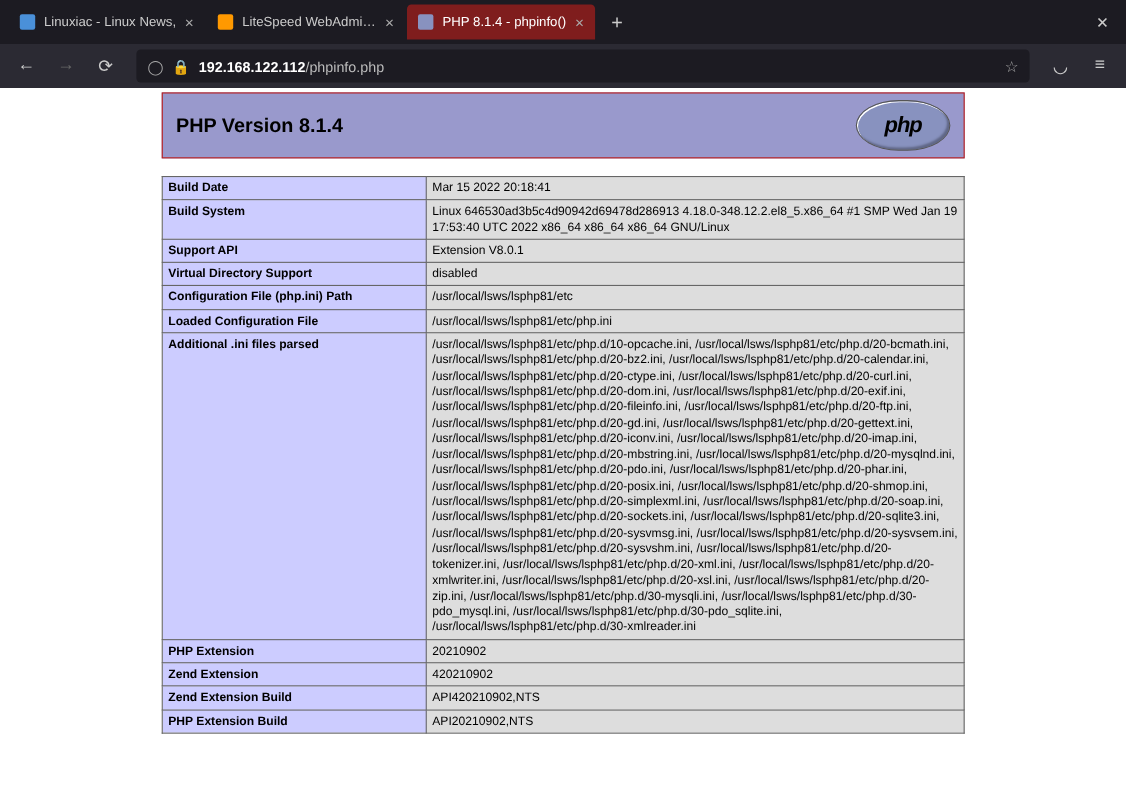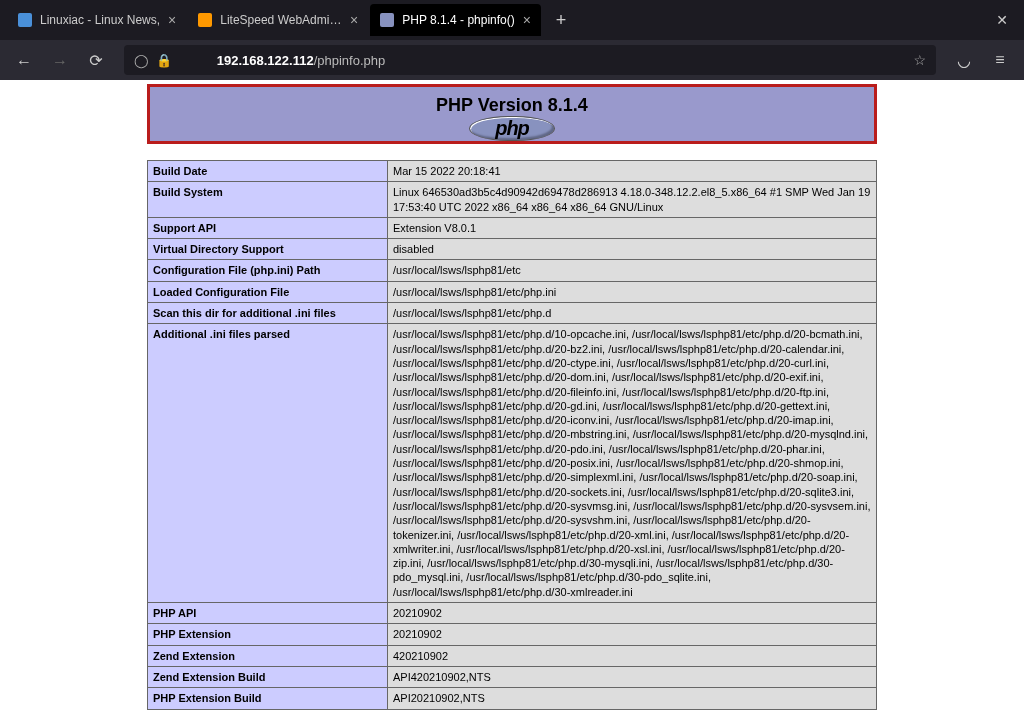--- a/index.html
+++ b/index.html
@@ -32,21 +32,21 @@
       gap: 8px;
       font-size: 12px;
       color: #ccc;
       border-radius: 4px 4px 0 0;
       max-width: 180px;
       overflow: hidden;
       white-space: nowrap;
       margin-right: 2px;
     }
     .tab.active {
-      background: #000000;
+      background: #7f1d1d;
       color: #fff;
     }
     .tab-favicon {
       width: 14px;
       height: 14px;
       flex-shrink: 0;
     }
     .tab-label {
       overflow: hidden;
       text-overflow: ellipsis;
@@ -107,46 +107,45 @@
       gap: 8px;
     }
     .shield-icon, .lock-icon {
       color: #aaa;
       font-size: 13px;
     }
     .url-text {
       color: #bbb;
       font-size: 13px;
     }
-    .url-text .host { color: #fff; font-weight: bold; margin-left: 36px; }
+    .url-text .host { color: #fff; font-weight: bold; }
     .star-icon {
       color: #aaa;
       font-size: 14px;
       margin-left: auto;
     }
     .content-area {
       flex: 1;
       background: #fff;
       overflow-y: auto;
       padding: 4px 2px;
     }
     .content-inner {
       max-width: 870px;
       margin: 0 auto;
       padding: 0 70px;
     }
     .phpinfo-header {
       background: #99c;
-      border: 3px solid #b91c1c;
+      border: 1px solid #b91c1c;
       padding: 8px 12px;
       height: 60px;
       display: flex;
       align-items: center;
       justify-content: space-between;
-      flex-direction: column;
     }
     .php-version-title {
       font-size: 18px;
       font-weight: bold;
       color: #000;
     }
     .php-logo {
       width: 86px;
       height: 46px;
       background: #8892bf;
@@ -258,30 +257,22 @@
             </tr>
             <tr>
               <td class="e">Configuration File (php.ini) Path</td>
               <td class="v">/usr/local/lsws/lsphp81/etc</td>
             </tr>
             <tr>
               <td class="e">Loaded Configuration File</td>
               <td class="v">/usr/local/lsws/lsphp81/etc/php.ini</td>
             </tr>
             <tr>
-              <td class="e">Scan this dir for additional .ini files</td>
-              <td class="v">/usr/local/lsws/lsphp81/etc/php.d</td>
-            </tr>
-            <tr>
               <td class="e">Additional .ini files parsed</td>
               <td class="v">/usr/local/lsws/lsphp81/etc/php.d/10-opcache.ini, /usr/local/lsws/lsphp81/etc/php.d/20-bcmath.ini, /usr/local/lsws/lsphp81/etc/php.d/20-bz2.ini, /usr/local/lsws/lsphp81/etc/php.d/20-calendar.ini, /usr/local/lsws/lsphp81/etc/php.d/20-ctype.ini, /usr/local/lsws/lsphp81/etc/php.d/20-curl.ini, /usr/local/lsws/lsphp81/etc/php.d/20-dom.ini, /usr/local/lsws/lsphp81/etc/php.d/20-exif.ini, /usr/local/lsws/lsphp81/etc/php.d/20-fileinfo.ini, /usr/local/lsws/lsphp81/etc/php.d/20-ftp.ini, /usr/local/lsws/lsphp81/etc/php.d/20-gd.ini, /usr/local/lsws/lsphp81/etc/php.d/20-gettext.ini, /usr/local/lsws/lsphp81/etc/php.d/20-iconv.ini, /usr/local/lsws/lsphp81/etc/php.d/20-imap.ini, /usr/local/lsws/lsphp81/etc/php.d/20-mbstring.ini, /usr/local/lsws/lsphp81/etc/php.d/20-mysqlnd.ini, /usr/local/lsws/lsphp81/etc/php.d/20-pdo.ini, /usr/local/lsws/lsphp81/etc/php.d/20-phar.ini, /usr/local/lsws/lsphp81/etc/php.d/20-posix.ini, /usr/local/lsws/lsphp81/etc/php.d/20-shmop.ini, /usr/local/lsws/lsphp81/etc/php.d/20-simplexml.ini, /usr/local/lsws/lsphp81/etc/php.d/20-soap.ini, /usr/local/lsws/lsphp81/etc/php.d/20-sockets.ini, /usr/local/lsws/lsphp81/etc/php.d/20-sqlite3.ini, /usr/local/lsws/lsphp81/etc/php.d/20-sysvmsg.ini, /usr/local/lsws/lsphp81/etc/php.d/20-sysvsem.ini, /usr/local/lsws/lsphp81/etc/php.d/20-sysvshm.ini, /usr/local/lsws/lsphp81/etc/php.d/20-tokenizer.ini, /usr/local/lsws/lsphp81/etc/php.d/20-xml.ini, /usr/local/lsws/lsphp81/etc/php.d/20-xmlwriter.ini, /usr/local/lsws/lsphp81/etc/php.d/20-xsl.ini, /usr/local/lsws/lsphp81/etc/php.d/20-zip.ini, /usr/local/lsws/lsphp81/etc/php.d/30-mysqli.ini, /usr/local/lsws/lsphp81/etc/php.d/30-pdo_mysql.ini, /usr/local/lsws/lsphp81/etc/php.d/30-pdo_sqlite.ini, /usr/local/lsws/lsphp81/etc/php.d/30-xmlreader.ini</td>
-            </tr>
-            <tr>
-              <td class="e">PHP API</td>
-              <td class="v">20210902</td>
             </tr>
             <tr>
               <td class="e">PHP Extension</td>
               <td class="v">20210902</td>
             </tr>
             <tr>
               <td class="e">Zend Extension</td>
               <td class="v">420210902</td>
             </tr>
             <tr>

